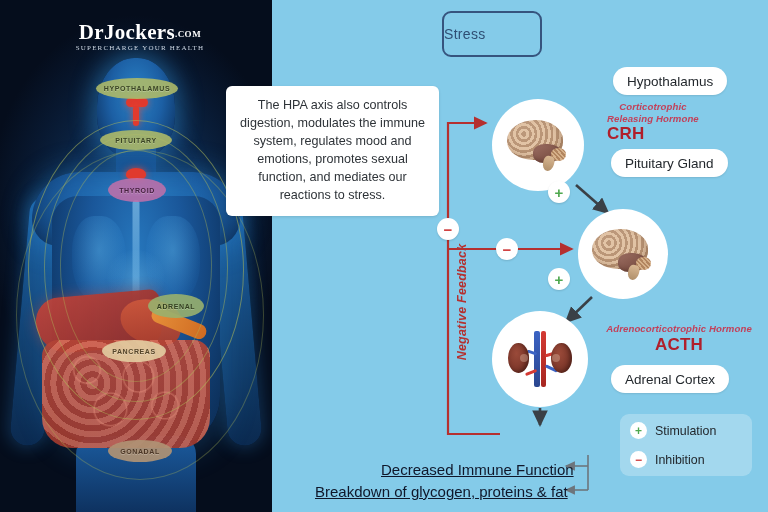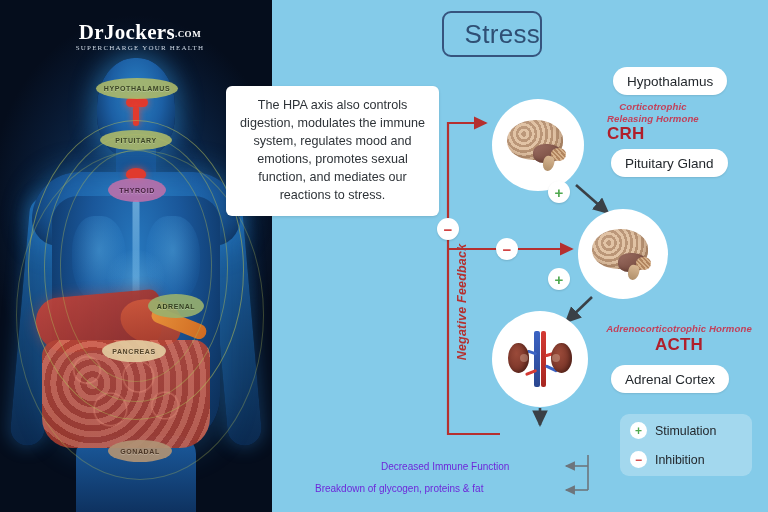--- a/index.html
+++ b/index.html
@@ -181,22 +181,22 @@
   #hpa-note p {
     font-size: 12.6px; line-height: 1.42; color: #2e3338;
     text-align: center;
   }
 
   
   #stress-box {
     position: absolute; left: 442px; top: 11px;
     width: 100px; height: 46px;
     border: 2px solid #36547e; border-radius: 9px;
-    display: flex; align-items: center; justify-content: flex-end;
-    font-size: 26px; color: #2f4f74; letter-spacing: .3px;
+    display: flex; align-items: center; justify-content: flex-start;
+    font-size: 14px; color: #2f4f74; letter-spacing: .3px;
   }
 
   .pill {
     position: absolute;
     background: #fff; border-radius: 16px;
     height: 28px; display: flex; align-items: center; justify-content: center;
     padding: 0 14px;
     font-size: 13.5px; color: #23282d;
     box-shadow: 0 1px 2px rgba(0,0,0,.10);
     white-space: nowrap;
@@ -303,21 +303,21 @@
     font-size: 12.5px; font-weight: 700; font-style: italic;
     color: #b5302f; letter-spacing: .2px; white-space: nowrap;
   }
 
   #cortisol {
     position: absolute; left: 500px; top: 420px;
     font-size: 25px; color: #22272c; letter-spacing: .2px;
   }
 
   .effect {
-    position: absolute; font-size: 10px; color: #6d28d9; white-space: nowrap;
+    position: absolute; font-size: 15px; color: #0f172a; white-space: nowrap; text-decoration: underline;
   }
   #effect-1 { left: 381px; top: 461px; }
   #effect-2 { left: 315px; top: 483px; }
 
   
   #legend {
     position: absolute; left: 620px; top: 414px;
     width: 132px; height: 62px;
     background: rgba(255,255,255,.26);
     border-radius: 9px;

